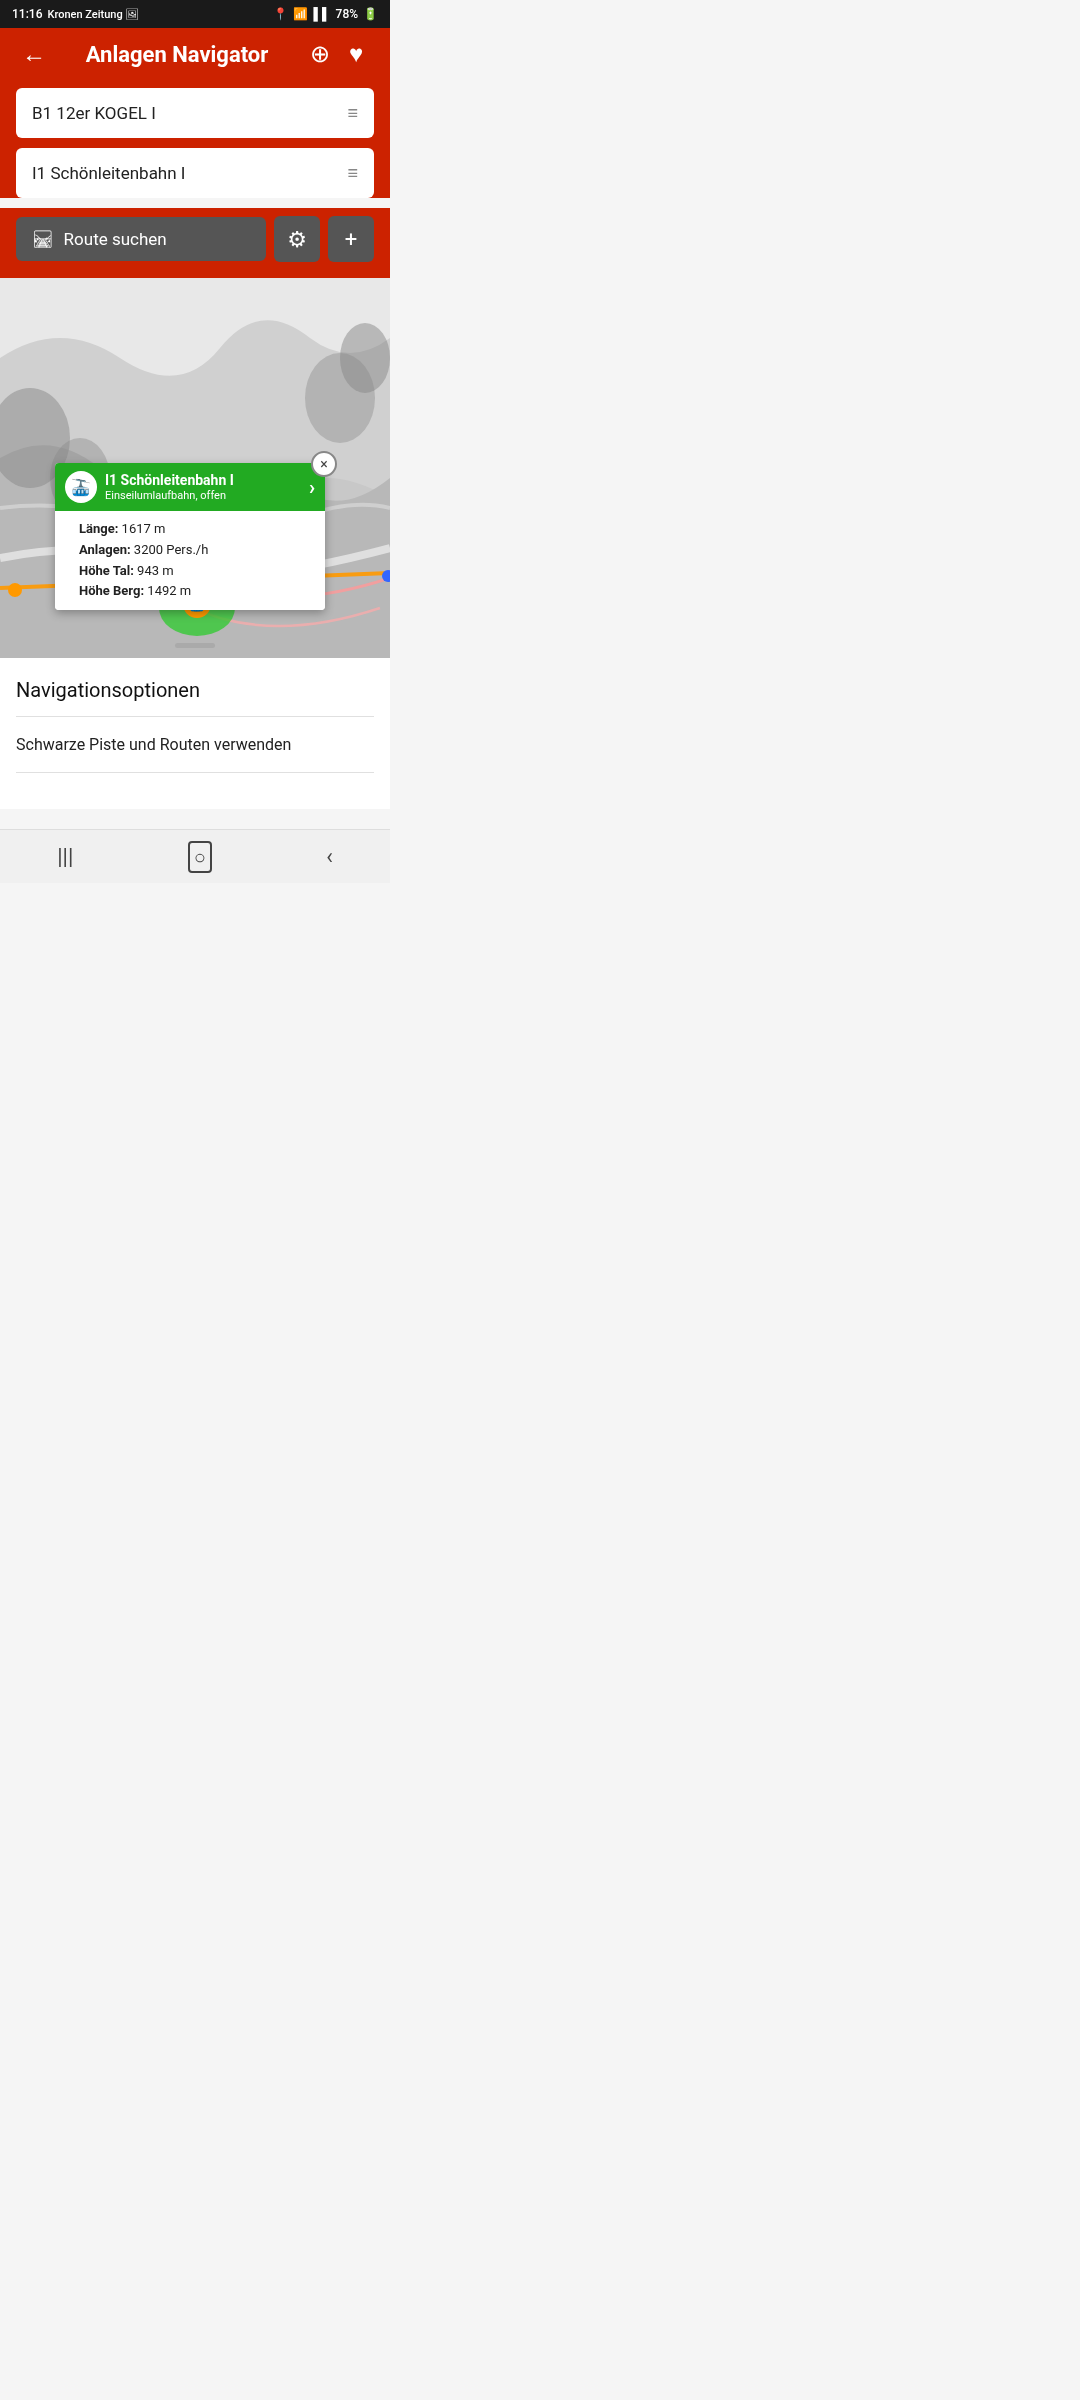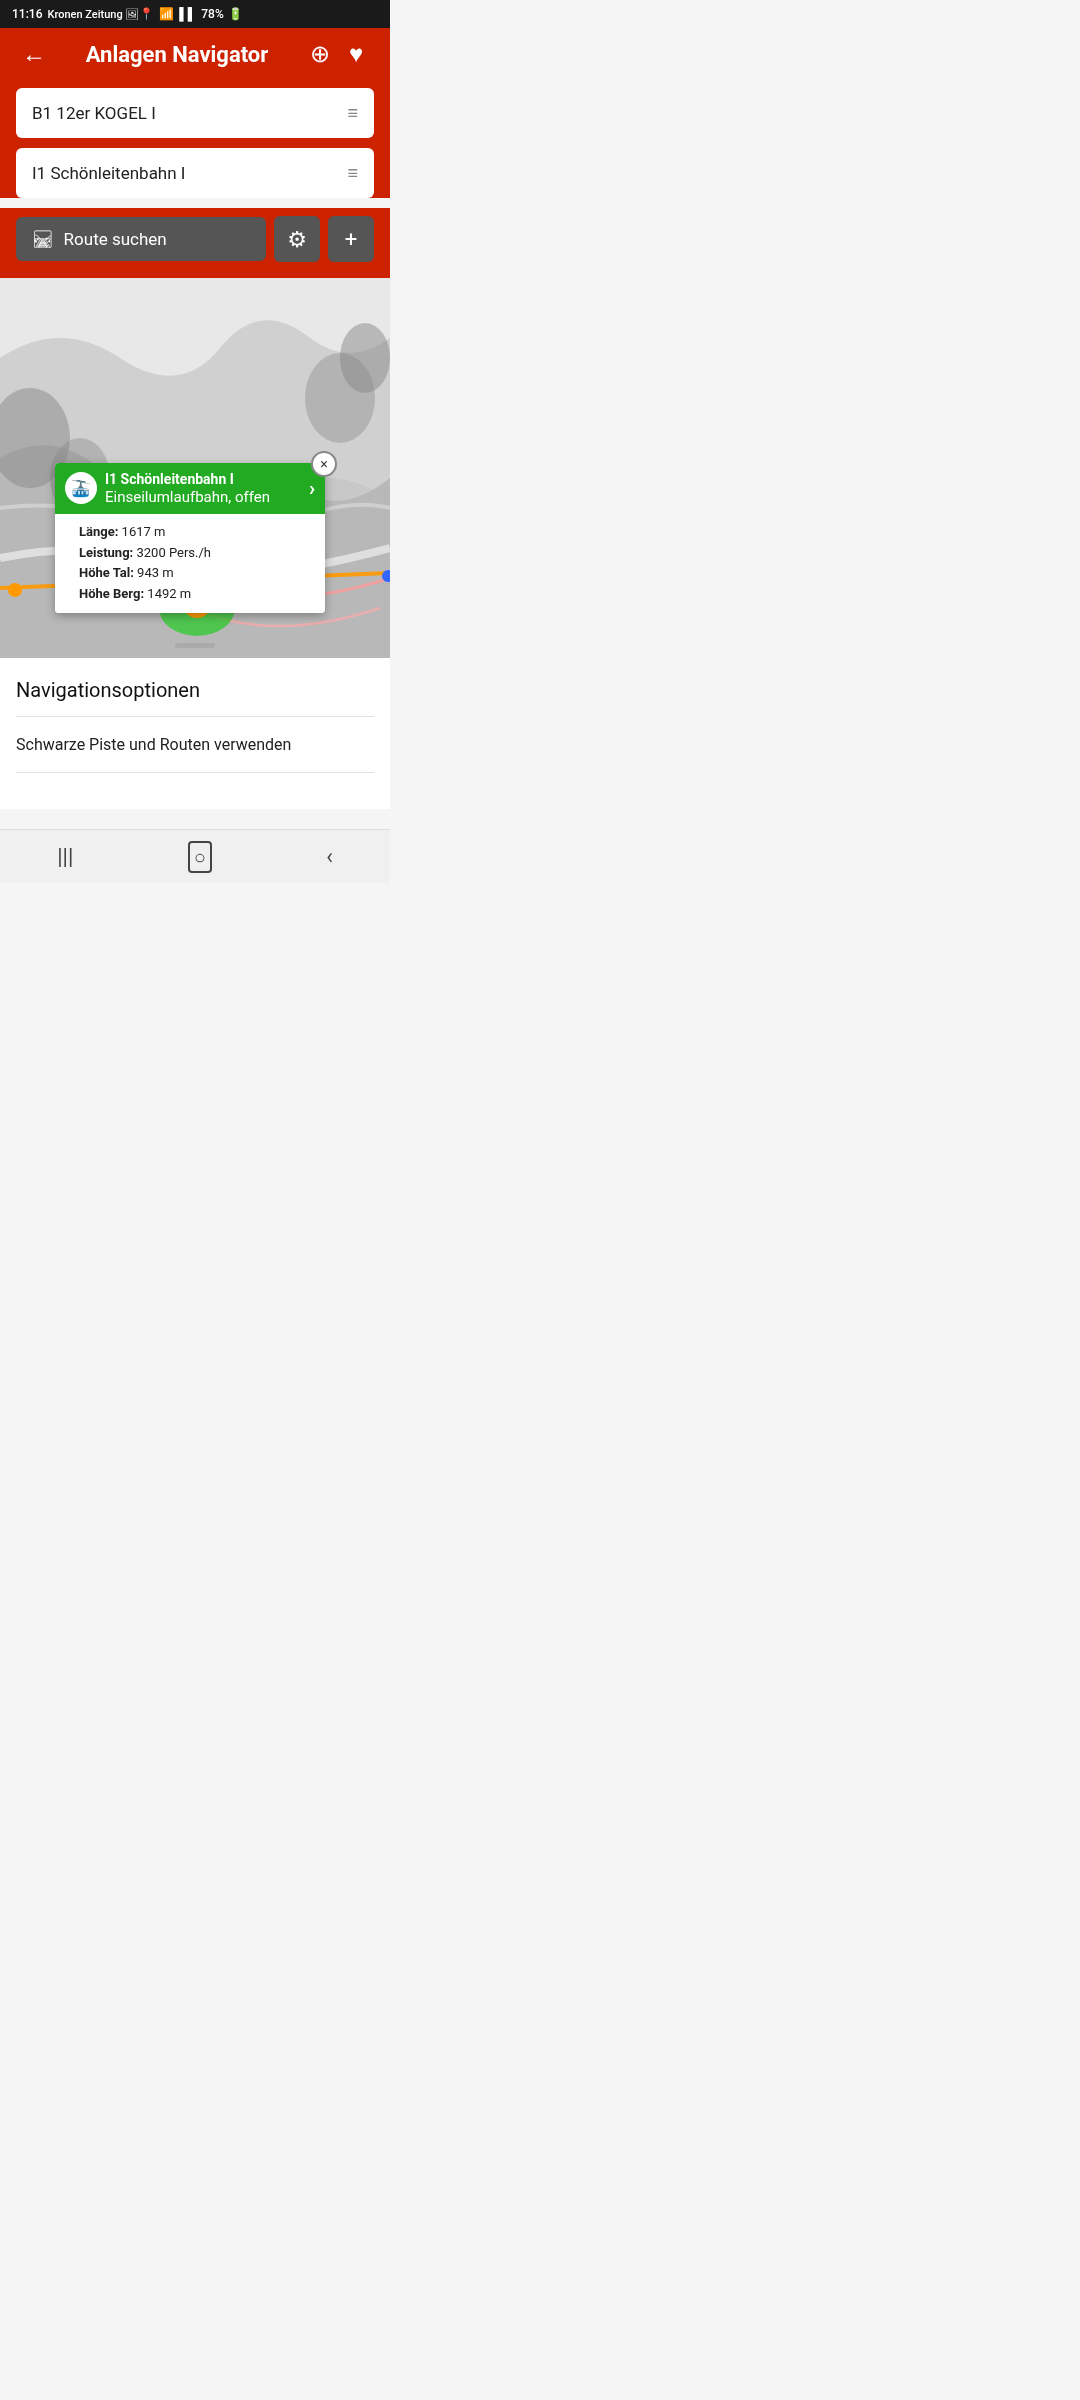--- a/index.html
+++ b/index.html
@@ -13,20 +13,21 @@
       position: relative;
     }
 
     
     .status-bar {
       background: #1a1a1a;
       color: white;
       height: 28px;
       display: flex;
       align-items: center;
+      justify-content: space-between;
       padding: 0 12px;
       font-size: 12px;
       font-weight: 500;
     }
     .status-left { display: flex; align-items: center; gap: 5px; }
     .status-right { display: flex; align-items: center; gap: 5px; }
 
     
     .header {
       background: #cc2200;
@@ -162,21 +163,21 @@
     }
     .popup-title-area { flex: 1; }
     .popup-name {
       color: white;
       font-size: 14px;
       font-weight: bold;
       line-height: 1.2;
     }
     .popup-subtitle {
       color: white;
-      font-size: 15px;
+      font-size: 11px;
     }
     .popup-arrow {
       color: white;
       font-size: 20px;
       font-weight: bold;
     }
     .popup-body {
       padding: 8px 24px;
       background: white;
       border-radius: 0 0 4px 4px;
@@ -353,21 +354,21 @@
         <div class="popup-name">I1 Schönleitenbahn I</div>
         <div class="popup-subtitle">Einseilumlaufbahn, offen</div>
       </div>
       <div class="popup-arrow">›</div>
     </div>
     <div class="popup-body">
       <div class="popup-row">
         <strong>Länge:</strong> 1617 m
       </div>
       <div class="popup-row">
-        <strong>Leistung:</strong> 3200 Pers./h
+        <strong>Anlagen:</strong> 3200 Pers./h
       </div>
       <div class="popup-row">
         <strong>Höhe Tal:</strong> 943 m
       </div>
       <div class="popup-row">
         <strong>Höhe Berg:</strong> 1492 m
       </div>
     </div>
   </div>
 

